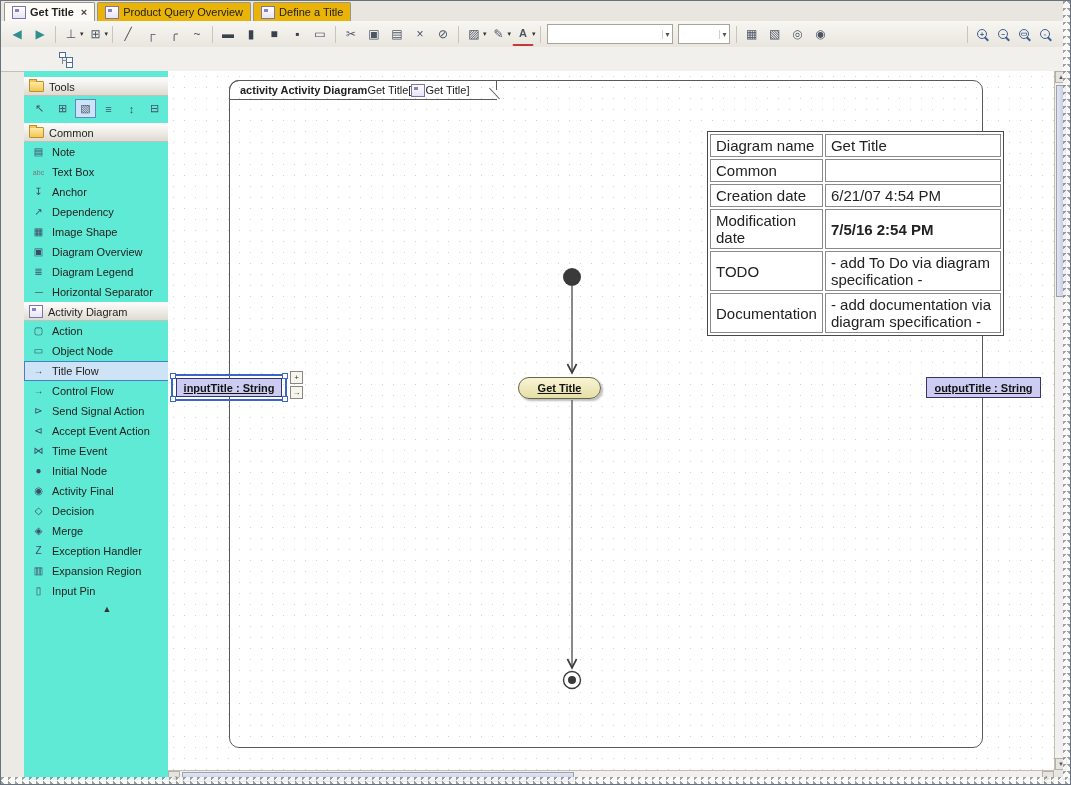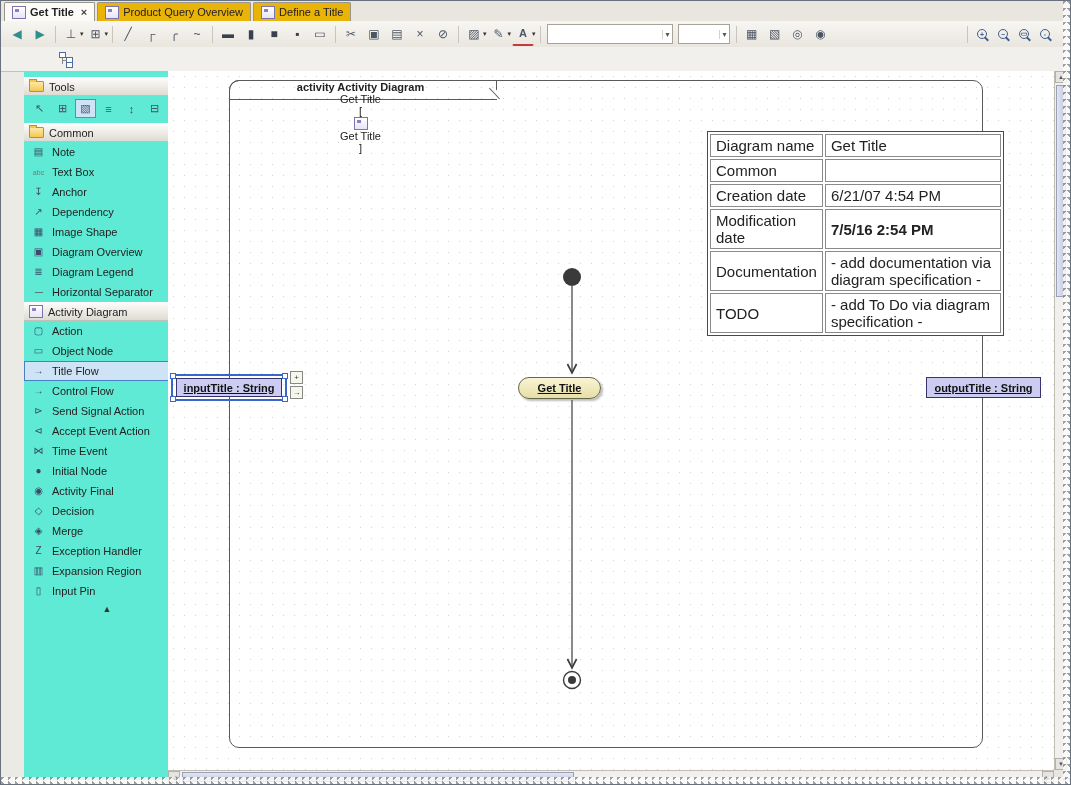--- a/index.html
+++ b/index.html
@@ -66,21 +66,21 @@
   .pcollapse{height:16px;display:flex;justify-content:center;align-items:center;color:#333;font-size:9px;}
 
   
   #canvas{position:absolute;left:167px;top:70px;width:886px;height:699px;background:#fff;
           background-image:radial-gradient(#d2d2d2 0.8px, transparent 0.9px);background-size:11px 11px;
           overflow:hidden;}
   #frame{position:absolute;left:61px;top:9px;width:752px;height:666px;border:1px solid #5a5a5a;
          border-radius:10px;}
   #frame-header{position:absolute;left:-1px;top:-1px;height:20px;width:268px;display:flex;align-items:center;
                 gap:0;padding:0 16px 0 10px;border-left:1px solid #5a5a5a;border-top:1px solid #5a5a5a;
-                border-bottom:1px solid #5a5a5a;border-radius:10px 0 0 0;box-sizing:border-box;flex-direction:column;}
+                border-bottom:1px solid #5a5a5a;border-radius:10px 0 0 0;box-sizing:border-box;}
   #frame-header .cutv{position:absolute;right:0;top:0;width:1px;height:9px;background:#5a5a5a;}
   #frame-header .cutd{position:absolute;right:-5px;top:12px;width:15px;height:1px;background:#5a5a5a;
                       transform:rotate(47deg);}
   .fh-bold{font-weight:bold;}
 
   #info{position:absolute;left:539px;top:60px;border:1px solid #4a4a4a;background:#fff;
         border-collapse:separate;border-spacing:2px;}
   #info td{border:1px solid #8a8a8a;background:#fff;padding:2px 5px;font-size:15px;vertical-align:middle;}
   #info td.lbl{width:90px;}
   #info td.val{width:164px;}
@@ -362,26 +362,26 @@
       </tr>
       <tr>
         <td class="lbl">Creation date</td>
         <td class="val">6/21/07 4:54 PM</td>
       </tr>
       <tr>
         <td class="lbl">Modification date</td>
         <td class="val bold">7/5/16 2:54 PM</td>
       </tr>
       <tr class="tall">
+        <td class="lbl">TODO</td>
+        <td class="val">- add To Do via diagram specification -</td>
+      </tr>
+      <tr class="tall">
         <td class="lbl">Documentation</td>
         <td class="val">- add documentation via diagram specification -</td>
-      </tr>
-      <tr class="tall">
-        <td class="lbl">TODO</td>
-        <td class="val">- add To Do via diagram specification -</td>
       </tr>
     </tbody>
       </table>
 
     <svg id="edges" width="886" height="699">
       <defs>
         <marker id="arr" markerWidth="11" markerHeight="11" refX="8.5" refY="5" orient="auto">
           <path d="M1,1.2 L8.5,5 L1,8.8" fill="none" stroke="#3c3c3c" stroke-width="1.4"></path>
         </marker>
       </defs>

